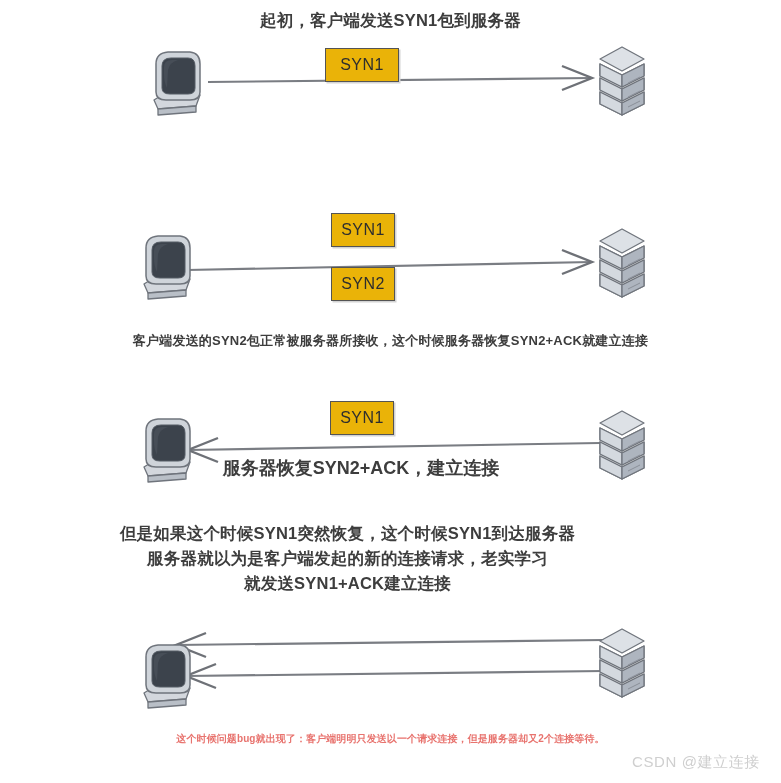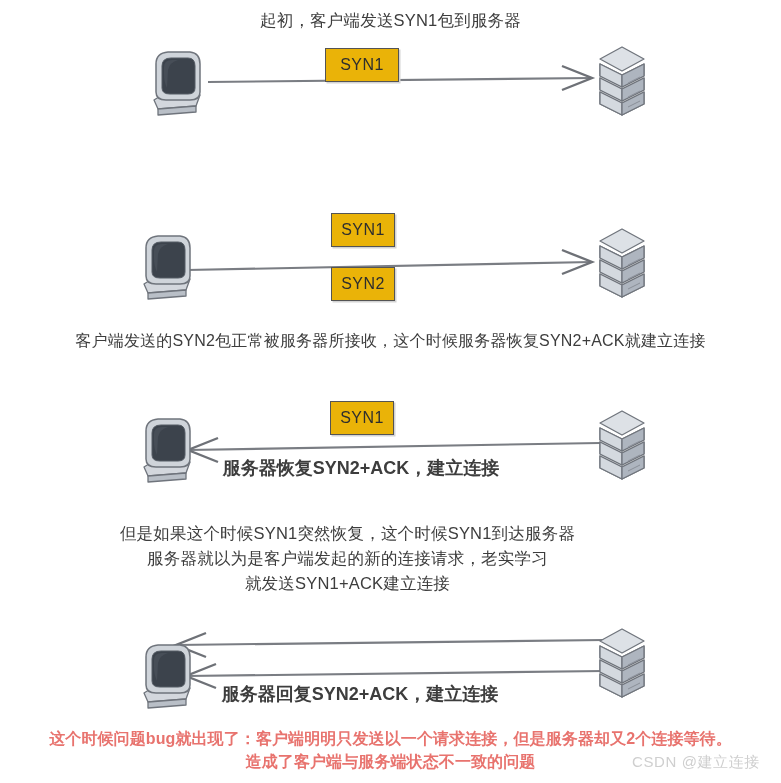--- a/index.html
+++ b/index.html
@@ -25,29 +25,29 @@
 
   
   .caption {
     position: absolute;
     text-align: center;
     font-size: 16.5px;
     line-height: 25px;
     color: #3d3d3d;
     letter-spacing: 0.2px;
     white-space: nowrap;
-    font-weight: 400;
+    font-weight: 700;
   }
   .caption .ln { display: block; }
 
   
   .redblock {
     position: absolute;
     text-align: center;
-    font-size: 16px;
+    font-size: 10px;
     line-height: 23px;
     color: #e8736e;
     font-weight: 600;
     letter-spacing: 0.1px;
     white-space: nowrap;
   }
   .redblock .ln { display: block; }
 
   .watermark {
     position: absolute;
@@ -210,21 +210,21 @@
         <line x1="36" y1="43" x2="48" y2="37"></line>
         <line x1="36" y1="67" x2="48" y2="61"></line>
       </g>
     </svg>
   </div>
 
   <div class="pktbox" style="left:331px; top:213px; width:62px; height:32px;">SYN1</div>
 
   <div class="pktbox" style="left:331px; top:267px; width:62px; height:32px;">SYN2</div>
 
-  <div class="caption" style="left:0; top:328px; width:781px; font-size:16px;">
+  <div class="caption" style="left:0; top:328px; width:781px; font-size:13px;">
     <span class="ln">客户端发送的SYN2包正常被服务器所接收，这个时候服务器恢复SYN2+ACK就建立连接</span>
   </div>
 
   <div class="iconwrap" style="left:136px; top:415px;">
     <svg class="icon" width="62" height="72" viewBox="0 0 62 72" xmlns="http://www.w3.org/2000/svg">
       <path d="M8 52 L16 47 L54 47 L50 58 L12 61 Z" fill="#d3d7dd" stroke="#6f747c" stroke-width="1.3" stroke-linejoin="round"></path>
       <path d="M12 61 L50 58 L50 64 L12 67 Z" fill="#b9bfc7" stroke="#6f747c" stroke-width="1.3" stroke-linejoin="round"></path>
       <path d="M10 16 Q10 5 22 4 L44 4 Q54 5 54 16 L54 44 Q54 52 44 52 L20 52 Q10 52 10 44 Z" fill="#cfd4da" stroke="#6f747c" stroke-width="1.5"></path>
       <path d="M16 18 Q16 10 25 10 L42 10 Q49 10 49 18 L49 40 Q49 46 42 46 L24 46 Q16 46 16 40 Z" fill="#3c434c" stroke="#555c65" stroke-width="1"></path>
       <path d="M18 19 Q18 12 26 12 L32 12 Q24 14 22 22 L21 40 Q18 34 18 26 Z" fill="#4b535d" opacity="0.7"></path>
@@ -289,22 +289,20 @@
       </g>
       <g stroke="#8b9099" stroke-width="1">
         <line x1="36" y1="57" x2="48" y2="51"></line>
         <line x1="36" y1="43" x2="48" y2="37"></line>
         <line x1="36" y1="67" x2="48" y2="61"></line>
       </g>
     </svg>
   </div>
 
 
-  <div class="linelabel" style="left:190px; top:682px; width:340px;">服务器回复SYN2+ACK，建立连接</div>
 
   <div class="redblock" style="left:0; top:727px; width:781px;">
     <span class="ln">这个时候问题bug就出现了：客户端明明只发送以一个请求连接，但是服务器却又2个连接等待。</span>
-    <span class="ln">造成了客户端与服务端状态不一致的问题</span>
   </div>
 
   <div class="watermark" style="left:632px; top:753px;">CSDN @建立连接</div>
 
 </div>
 
 </body></html>

